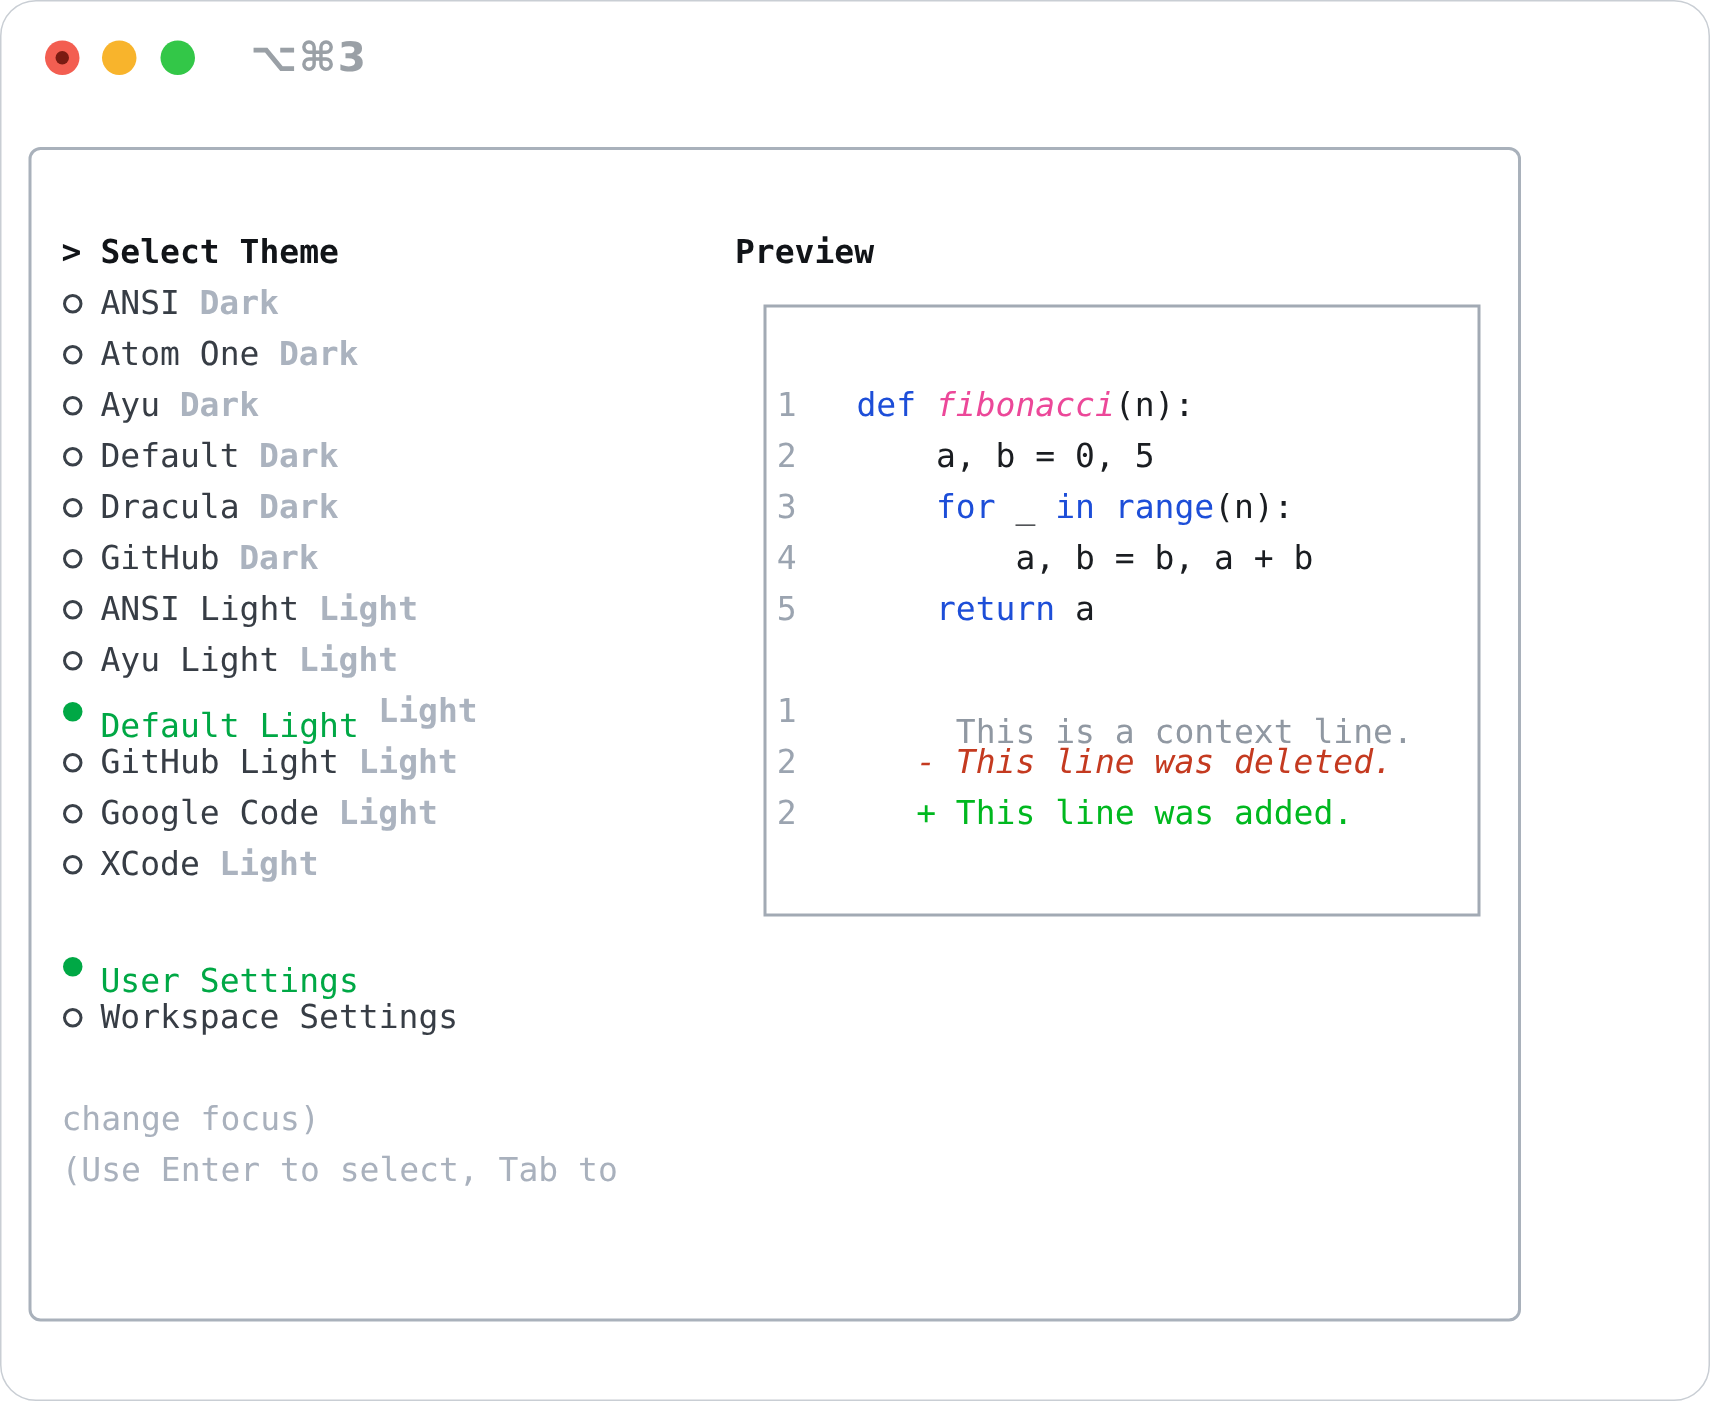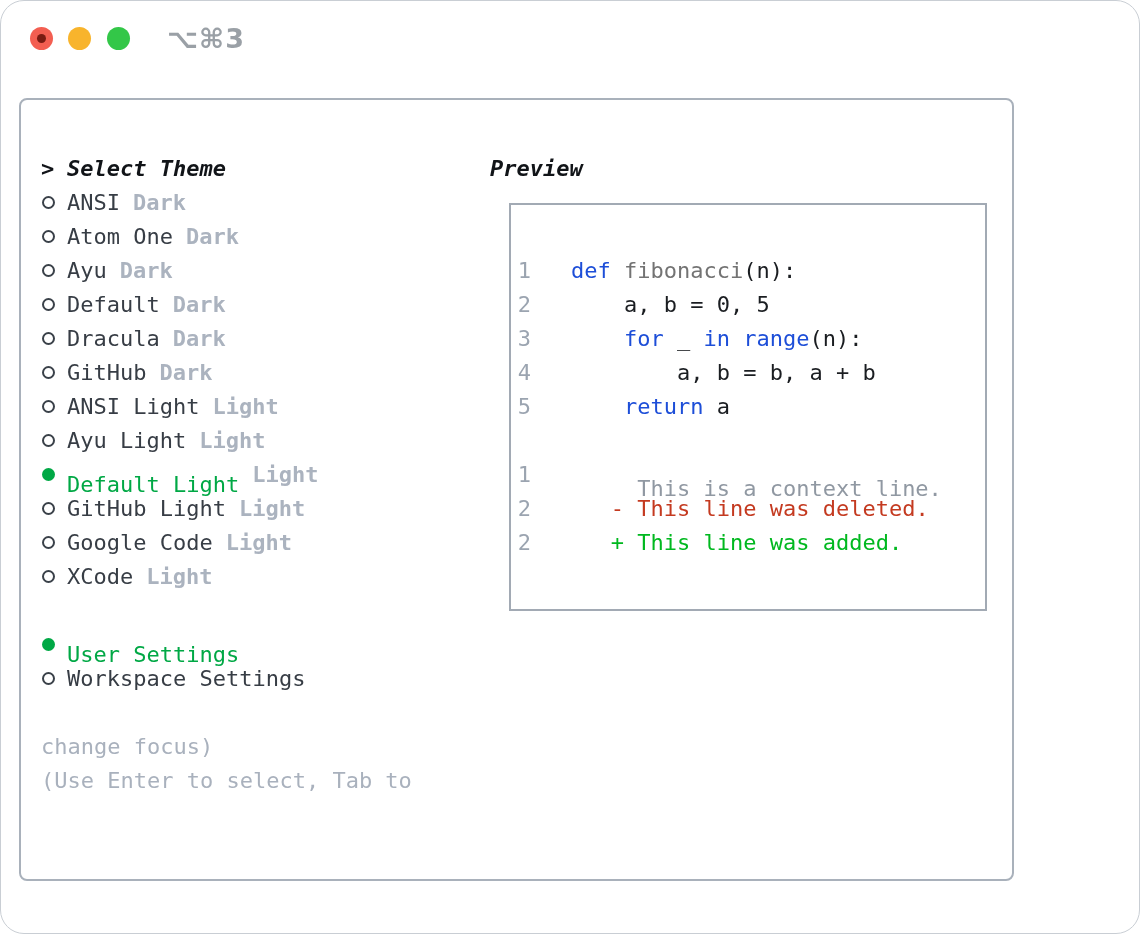--- a/index.html
+++ b/index.html
@@ -22,42 +22,42 @@
   
   .panel {
     position:absolute; left:18px; top:97px; width:995px; height:783px;
     box-sizing:border-box; border:2px solid #A9B1BB; border-radius:8px; background:#ffffff;
   }
   .row { height:34px; display:flex; align-items:center; font-size:22px; color:#373D45; }
   .spacer { height:34px; }
   .left-col { position:absolute; left:20px; top:51px; width:440px; }
   .bullet { width:26px; flex:none; display:flex; align-items:center; }
   .arrow { font-weight:bold; color:#111418; font-size:22px; }
-  .hdr { font-weight:bold; color:#111418;font-style:italic; }
+  .hdr { font-weight:bold; color:#111418; }
   .apply-hdr { color:#111418; }
   .circle { width:13px; height:13px; box-sizing:border-box; border:2px solid #3A4149; border-radius:50%; margin-left:1px; }
   .circle.sel { border:none; background:#00A845; }
   .tname { white-space:pre; }
   .tname.sel-green { color:#00A845;margin-top:21px; }
   .badge { color:#ABB3BF; margin-left:13px; white-space:pre;font-weight:bold; }
   .help span { color:#A9B1BD; white-space:pre; }
   
   .preview-label { position:absolute; left:469px; top:51px; }
   .preview-box {
     position:absolute; left:488px; top:103px; width:478px; height:408px;
     box-sizing:border-box; border:2px solid #A2AAB4; background:#ffffff;
     padding:48px 0 0 6px; overflow:hidden;
   }
   .ln { width:14px; flex:none; text-align:right; margin-right:40px; color:#9BA4B0; }
   .seg { white-space:pre; }
   .c-plain { color:#1a1d21; }
   .c-kw    { color:#1d4ed8; }
-  .c-fn    { color:#737373; }
+  .c-fn    { color:#ec4899;font-style:italic; }
   .c-ctx   { color:#9098A2;margin-top:28px; }
-  .c-del   { color:#C43A20; }
+  .c-del   { color:#C43A20;font-style:italic; }
   .c-add   { color:#00B81F; }
 </style>
 </head>
 <body>
 
 <div class="window">
   <div class="titlebar">
     <span class="dot red">
       <span class="dot-inner"></span>
     </span>

